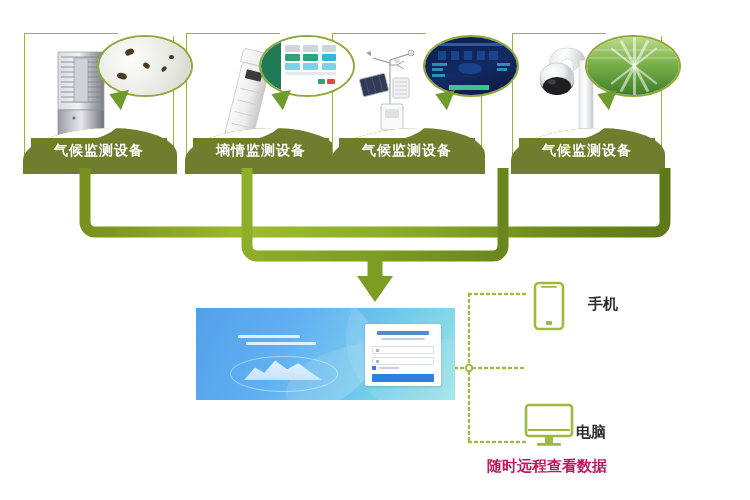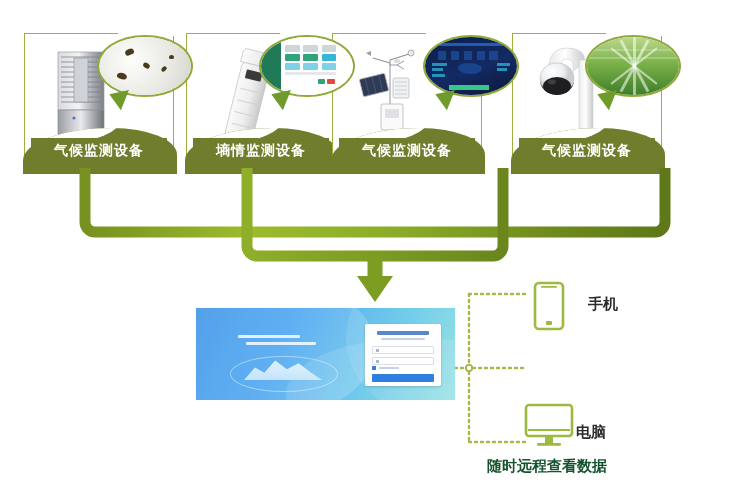--- a/index.html
+++ b/index.html
@@ -117,21 +117,21 @@
   .lc-btn{position:absolute;left:7px;top:50px;width:62px;height:8px;background:#2f7fe0;border-radius:1px;}
 
   
   .dev{position:absolute;text-align:center;}
   .dev-label{
     position:absolute;left:56px;font-size:15px;font-weight:bold;color:#2b2b2b;
     white-space:nowrap;
   }
   #caption{
     position:absolute;left:487px;top:457px;
-    font-size:15px;font-weight:bold;color:#14532d;white-space:nowrap;
+    font-size:15px;font-weight:bold;color:#be185d;white-space:nowrap;
   }
 </style>
 </head>
 <body>
 
 <div id="stage">
 
   <div class="card c0">
     <div class="card-photo">
       <svg viewBox="0 0 150 140" width="150" height="140">

